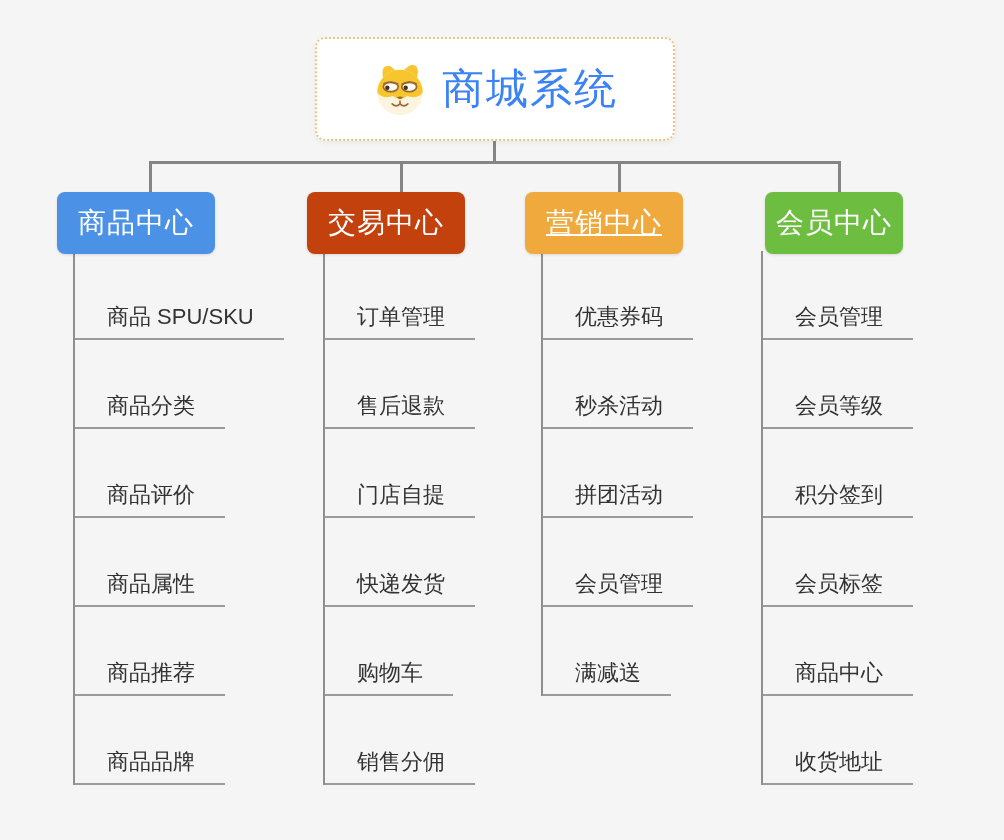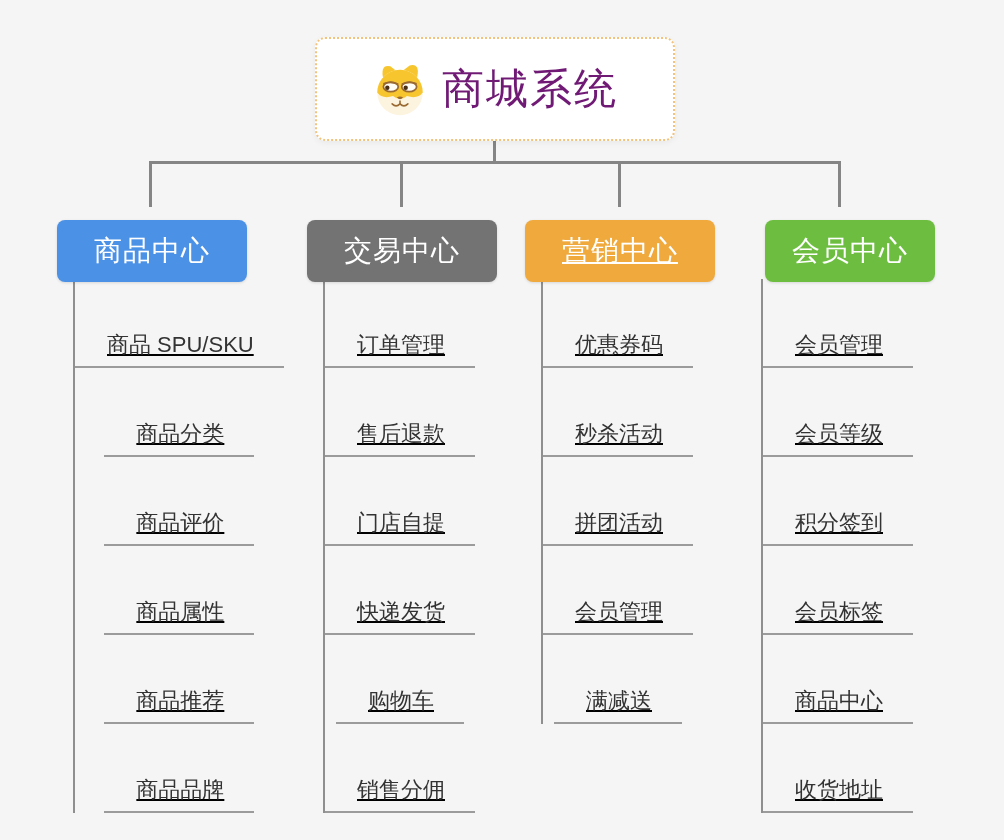--- a/index.html
+++ b/index.html
@@ -42,21 +42,21 @@
     box-shadow: 0 2px 6px rgba(0,0,0,0.05);
   }
   .root-title {
     font-size: 42px;
     letter-spacing: 2px;
     white-space: nowrap;
   }
   .dog-icon svg { width: 56px; height: 58px; display: block; }
 
   
-  .branch { position: absolute; top: 220px; width: 190px; }
+  .branch { position: absolute; top: 192px; width: 158px; }
   .b1 { left: 57px; }
   .b2 { left: 307px; }
   .b3 { left: 525px; }
   .b4 { left: 745px; }
 
   .branch-head {
     position: relative;
     z-index: 2;
     height: 62px;
     border-radius: 8px;
@@ -69,22 +69,21 @@
     box-shadow: 0 1px 3px rgba(0,0,0,0.12);
   }
 
   .leaves {
     position: absolute;
     left: 16px; top: 59px;
     z-index: 1;
     border-left: 2px solid #8f8f8f;
     display: flex;
     flex-direction: column;
-    align-items: center;
-    text-decoration: underline;
+    align-items: flex-start;
   }
   .leaf {
     box-sizing: border-box;
     height: 89px;
     display: flex;
     align-items: flex-end;
     border-bottom: 2px solid #9b9b9b;
     padding: 0 30px 6px 32px;
     font-size: 22px;
     color: #333333;
@@ -114,21 +113,21 @@
         <circle cx="17.5" cy="30.5" r="2.5" fill="#4A2F14"></circle>
         <path d="M13 26 Q21 22.5 30 26.5" stroke="#9A6A33" stroke-width="2" fill="none"></path>
         <ellipse cx="42.5" cy="29.5" rx="8.5" ry="5.5" fill="#FFFDF5" stroke="#9A6A33" stroke-width="2"></ellipse>
         <circle cx="38.5" cy="30.5" r="2.5" fill="#4A2F14"></circle>
         <path d="M34 26.5 Q43 22.5 51 26" stroke="#9A6A33" stroke-width="2" fill="none"></path>
         <path d="M28.5 41.5 Q32 39.5 35.5 41.5 Q32 46 28.5 41.5 Z" fill="#9A6A33"></path>
         <path d="M32 45 V49" stroke="#9A6A33" stroke-width="1.8"></path>
         <path d="M23 49 Q27.5 53.5 32 49 Q36.5 53.5 41 49" stroke="#9A6A33" stroke-width="1.8" fill="none" stroke-linecap="round"></path>
       </svg>
     </span>
-    <span class="root-title" style="color: #701a75; text-align: center;">商城系统</span>
+    <span class="root-title" style="color: #3b82f6; text-align: center;">商城系统</span>
   </div>
 
   <div class="branch b1">
     <div class="branch-head" style="background: rgb(75, 146, 231);">
       <span>商品中心</span>
     </div>
     <div class="leaves">
         <div class="leaf">
           <span>商品 SPU/SKU</span>
         </div>
@@ -144,21 +143,21 @@
         <div class="leaf">
           <span>商品推荐</span>
         </div>
         <div class="leaf">
           <span>商品品牌</span>
         </div>
       </div>
   </div>
 
   <div class="branch b2">
-    <div class="branch-head" style="background: #737373;">
+    <div class="branch-head" style="background: #c2410c;">
       <span>交易中心</span>
     </div>
     <div class="leaves">
         <div class="leaf">
           <span>订单管理</span>
         </div>
         <div class="leaf">
           <span>售后退款</span>
         </div>
         <div class="leaf">

